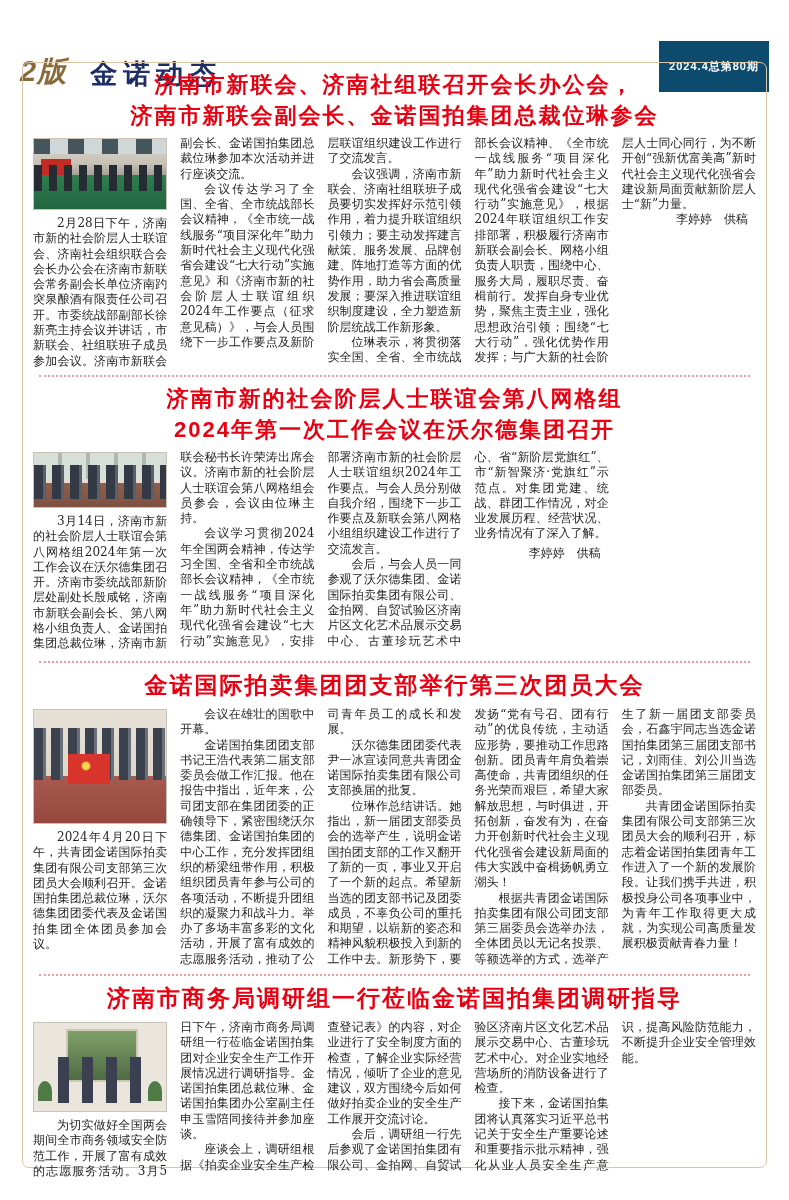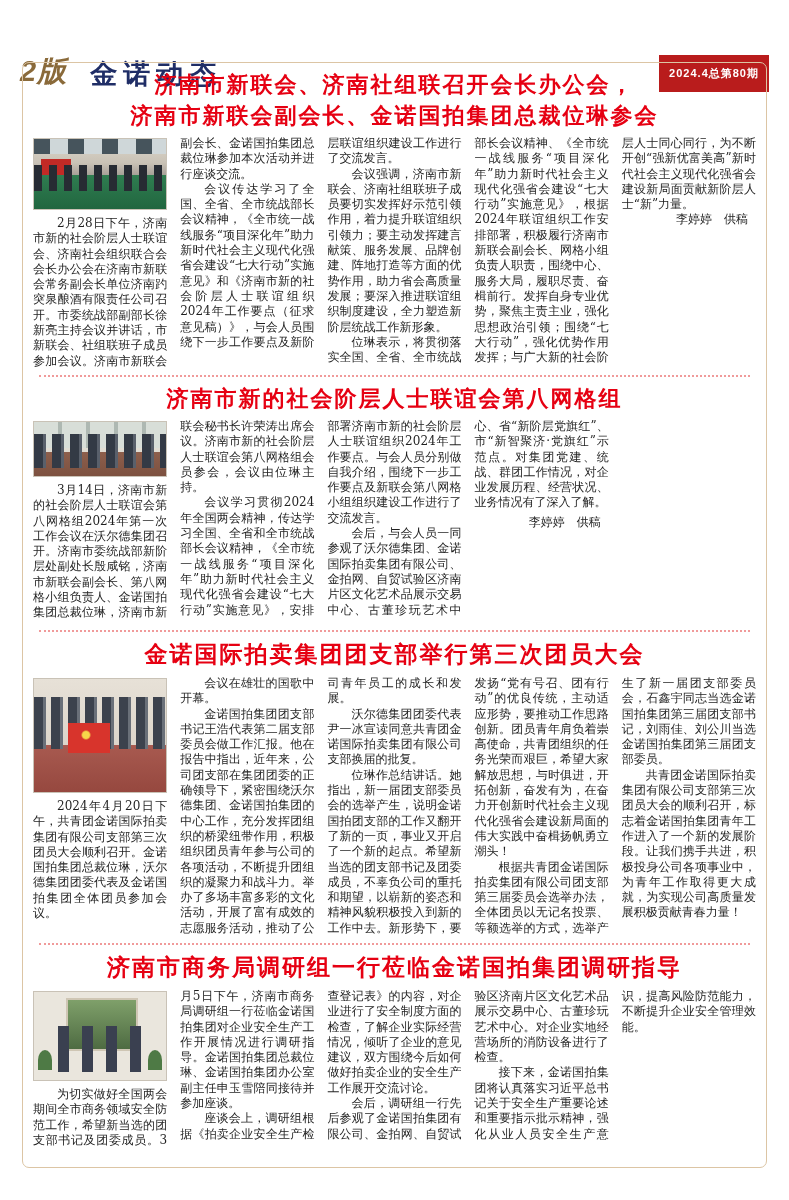--- a/index.html
+++ b/index.html
@@ -5,23 +5,23 @@
   html,body{margin:0;padding:0;background:#e9e9e9;}
   .page{position:relative;width:789px;height:1200px;background:#ffffff;margin:0 auto;
         font-family:"DejaVu Serif",serif;overflow:hidden;}
 
   
   .header{position:absolute;top:16px;left:20px;right:20px;height:42px;margin-top:36px;}
   .edition{display:inline-block;font-family:"Liberation Sans",sans-serif;font-weight:bold;
            font-style:italic;font-size:29px;color:#8a6a3a;letter-spacing:1px;vertical-align:bottom;}
   .masthead{display:inline-block;font-family:"Liberation Sans",sans-serif;font-weight:bold;
             font-size:27px;color:#1f2d66;letter-spacing:6px;margin-left:18px;vertical-align:bottom;}
-  .issue-badge{position:absolute;right:0;bottom:2px;background:#b91c1c;color:#ffffff;
+  .issue-badge{position:absolute;right:0;bottom:2px;background:#0c4a6e;color:#ffffff;
                font-family:"Liberation Sans",sans-serif;font-size:11px;font-weight:bold;
-               padding:11px 10px;letter-spacing:1px;}
+               padding:18px 10px;letter-spacing:1px;}
 
   
   .frame{position:absolute;top:62px;left:22px;width:745px;height:1106px;box-sizing:border-box;
          border:1px solid #dcc5a4;border-radius:7px;padding:6px 10px 0 10px;}
 
   
   .hl{text-align:center;color:#e60012;font-family:"Liberation Sans",sans-serif;font-weight:bold;
       font-size:22px;line-height:31px;letter-spacing:2px;white-space:nowrap;}
   .hl.single{font-size:23px;line-height:33px;}
 
@@ -102,20 +102,21 @@
         <p>会议强调，济南市新联会、济南社组联班子成员要切实发挥好示范引领作用，着力提升联谊组织引领力；要主动发挥建言献策、服务发展、品牌创建、阵地打造等方面的优势作用，助力省会高质量发展；要深入推进联谊组织制度建设，全力塑造新阶层统战工作新形象。</p>
         <p>位琳表示，将贯彻落实全国、全省、全市统战部长会议精神、《全市统一战线服务“项目深化年”助力新时代社会主义现代化强省会建设“七大行动”实施意见》，根据2024年联谊组织工作安排部署，积极履行济南市新联会副会长、网格小组负责人职责，围绕中心、服务大局，履职尽责、奋楫前行。发挥自身专业优势，聚焦主责主业，强化思想政治引领；围绕“七大行动”，强化优势作用发挥；与广大新的社会阶层人士同心同行，为不断开创“强新优富美高”新时代社会主义现代化强省会建设新局面贡献新阶层人士“新”力量。</p>
         <p class="byline">李婷婷　供稿</p>
       </div>
     </section>
 
     <div class="sep"></div>
 
     <section>
       <div class="hl">济南市新的社会阶层人士联谊会第八网格组</div>
+      <div class="hl">2024年第一次工作会议在沃尔德集团召开</div>
       <div class="body b2">
         <div class="photo p2">
           <div class="ph ph-a"></div>
           <div class="ph ph-b"></div>
         </div>
         <p>3月14日，济南市新的社会阶层人士联谊会第八网格组2024年第一次工作会议在沃尔德集团召开。济南市委统战部新阶层处副处长殷咸铭，济南市新联会副会长、第八网格小组负责人、金诺国拍集团总裁位琳，济南市新联会秘书长许荣涛出席会议。济南市新的社会阶层人士联谊会第八网格组会员参会，会议由位琳主持。</p>
         <p>会议学习贯彻2024年全国两会精神，传达学习全国、全省和全市统战部长会议精神，《全市统一战线服务“项目深化年”助力新时代社会主义现代化强省会建设“七大行动”实施意见》，安排部署济南市新的社会阶层人士联谊组织2024年工作要点。与会人员分别做自我介绍，围绕下一步工作要点及新联会第八网格小组组织建设工作进行了交流发言。</p>
         <p>会后，与会人员一同参观了沃尔德集团、金诺国际拍卖集团有限公司、金拍网、自贸试验区济南片区文化艺术品展示交易中心、古董珍玩艺术中心、省“新阶层党旗红”、市“新智聚济·党旗红”示范点。对集团党建、统战、群团工作情况，对企业发展历程、经营状况、业务情况有了深入了解。</p>
         <p class="byline">李婷婷　供稿</p>
       </div>
@@ -146,21 +147,21 @@
 
     <section>
       <div class="hl single">济南市商务局调研组一行莅临金诺国拍集团调研指导</div>
       <div class="body b4">
         <div class="photo p4">
           <div class="ph ph-a"></div>
           <div class="ph ph-b"></div>
           <div class="ph ph-c"></div>
           <div class="ph ph-d"></div>
         </div>
-        <p>为切实做好全国两会期间全市商务领域安全防范工作，希望新当选的团支部书记及团委成员。3月5日下午，济南市商务局调研组一行莅临金诺国拍集团对企业安全生产工作开展情况进行调研指导。金诺国拍集团总裁位琳、金诺国拍集团办公室副主任申玉雪陪同接待并参加座谈。</p>
+        <p>为切实做好全国两会期间全市商务领域安全防范工作，开展了富有成效的志愿服务活动。3月5日下午，济南市商务局调研组一行莅临金诺国拍集团对企业安全生产工作开展情况进行调研指导。金诺国拍集团总裁位琳、金诺国拍集团办公室副主任申玉雪陪同接待并参加座谈。</p>
         <p>座谈会上，调研组根据《拍卖企业安全生产检查登记表》的内容，对企业进行了安全制度方面的检查，了解企业实际经营情况，倾听了企业的意见建议，双方围绕今后如何做好拍卖企业的安全生产工作展开交流讨论。</p>
         <p>会后，调研组一行先后参观了金诺国拍集团有限公司、金拍网、自贸试验区济南片区文化艺术品展示交易中心、古董珍玩艺术中心。对企业实地经营场所的消防设备进行了检查。</p>
         <p>接下来，金诺国拍集团将认真落实习近平总书记关于安全生产重要论述和重要指示批示精神，强化从业人员安全生产意识，提高风险防范能力，不断提升企业安全管理效能。</p>
 
       </div>
     </section>
 
   </div>
 </div>
 

